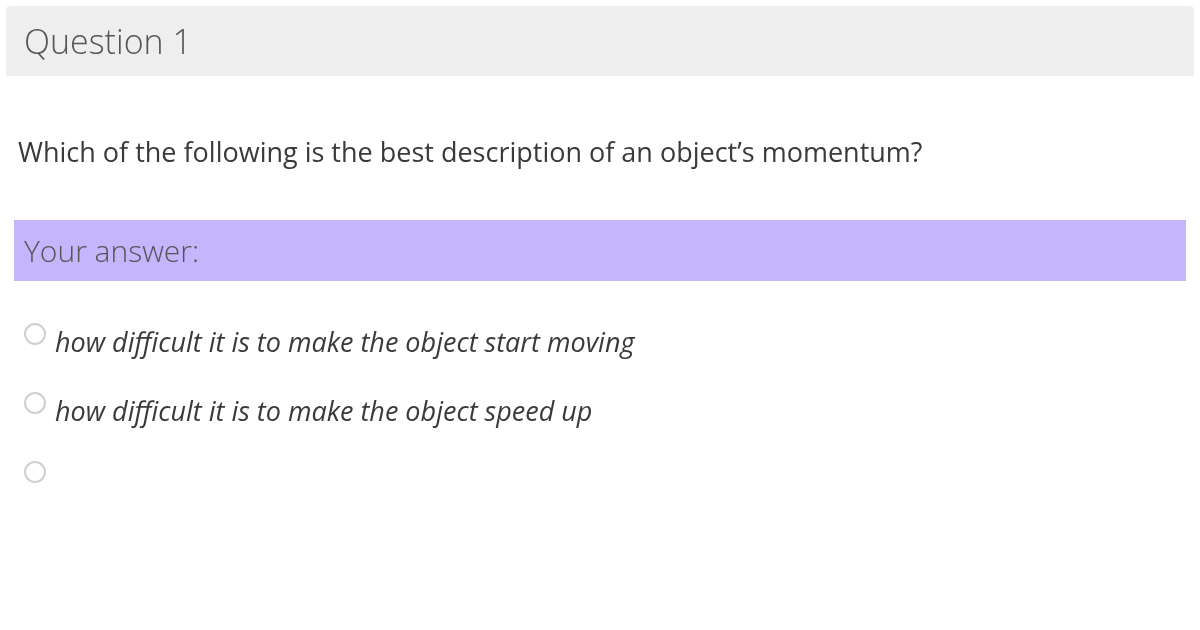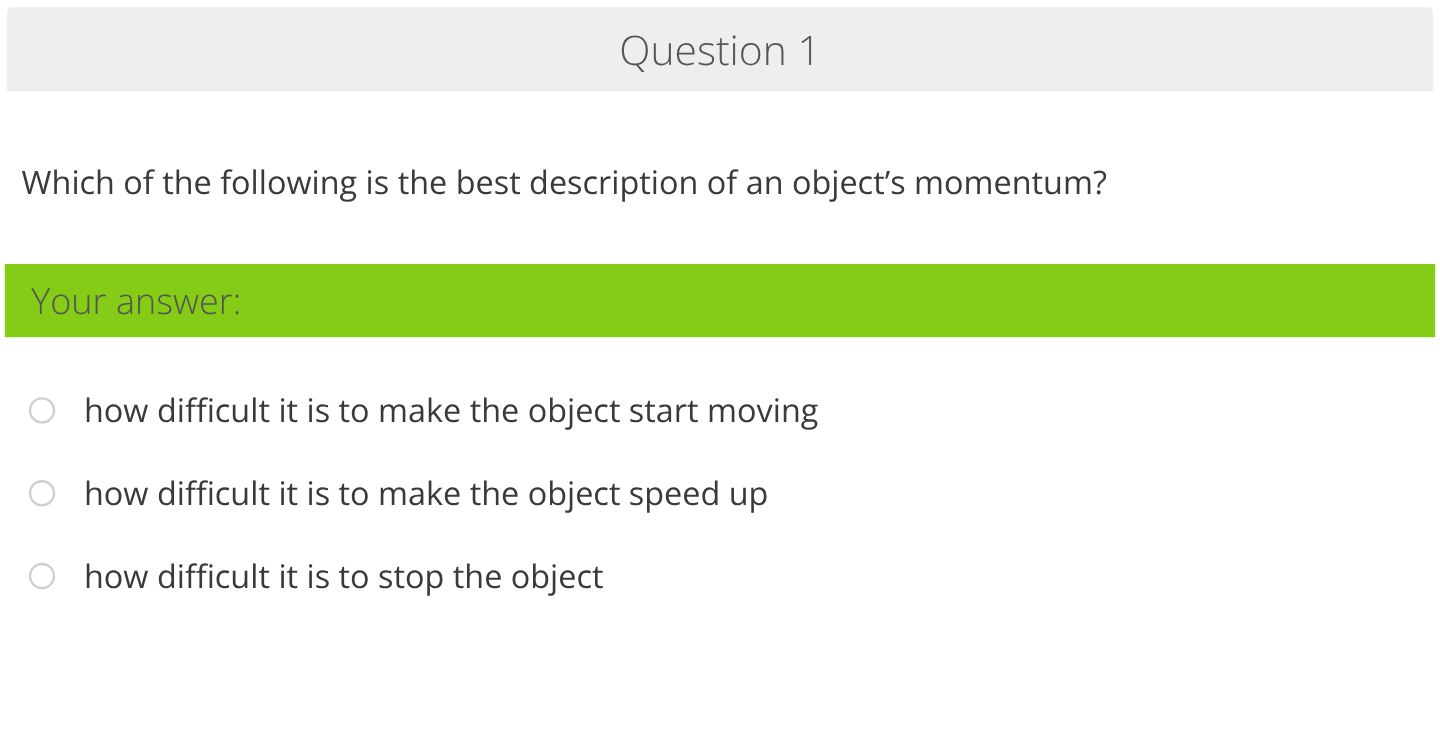--- a/index.html
+++ b/index.html
@@ -16,54 +16,54 @@
     color: #4a4a4a;
   }
   .container {
     padding: 0;
   }
   .section-header {
     background: #eeeeee;
     padding: 12px 18px;
     border-radius: 4px 4px 0 0;
     margin: 6px 6px 0 6px;
-    text-align: center;
   }
   .question-title {
     font-size: 34px;
     font-weight: 300;
     color: #555555;
   }
   .question-body {
     padding: 38px 18px 50px 18px;
     margin-top: 19px;
   }
   .question-text {
     font-size: 27px;
     font-weight: 400;
     color: #3a3a3a;
   }
   .answer-header {
-    background: #84cc16;
-    padding: 10px 22px;
-    margin: 0 4px;
+    background: #c4b5fd;
+    padding: 10px 10px;
+    margin: 0 14px;
   }
   .answer-title {
     font-size: 30px;
     font-weight: 300;
     color: #555555;
   }
   .options {
     padding: 28px 18px 0 18px;
   }
   .option-row {
     display: flex;
-    align-items: center;
-    gap: 24px;
+    align-items: flex-start;
+    gap: 9px;
     padding: 14px 0 18px 6px;
+    font-style: italic;
   }
   .radio {
     width: 22px;
     height: 22px;
     border: 2px solid #cfcfcf;
     border-radius: 50%;
     flex-shrink: 0;
     background: #ffffff;
   }
   .option-text {
@@ -96,19 +96,18 @@
       <div class="option-text">how difficult it is to make the object start moving</div>
     </div>
 
     <div class="option-row">
       <div class="radio"></div>
       <div class="option-text">how difficult it is to make the object speed up</div>
     </div>
 
     <div class="option-row">
       <div class="radio"></div>
-      <div class="option-text">how difficult it is to stop the object</div>
     </div>
 
 
   </div>
 
 </div>
 
 </body></html>

